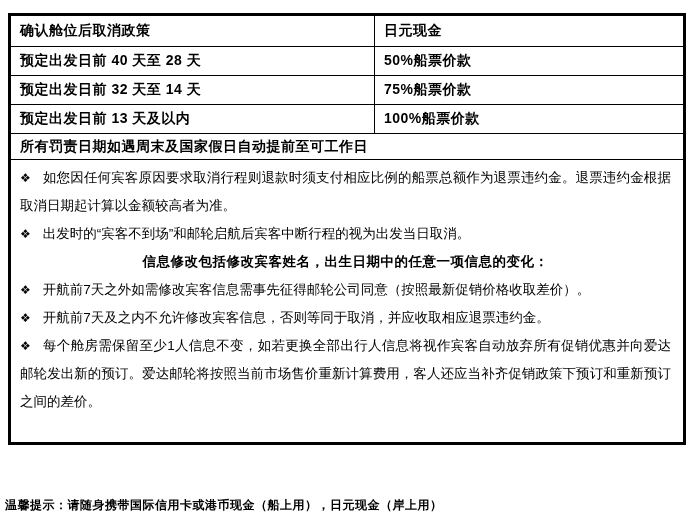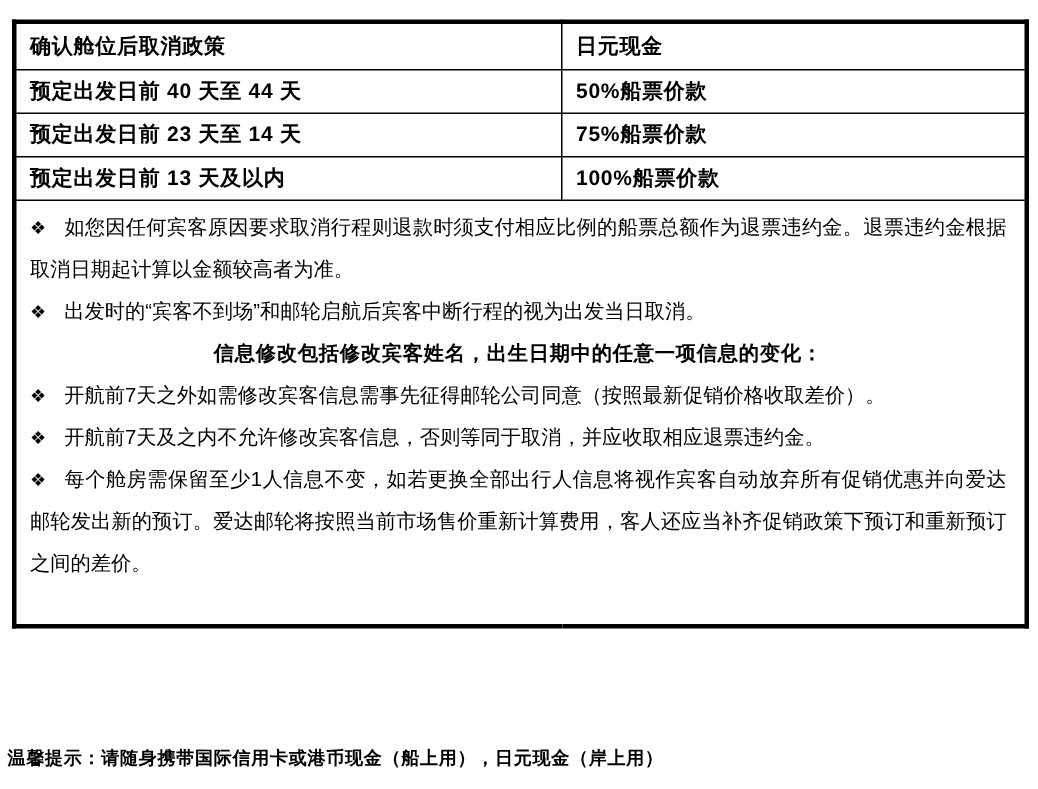--- a/index.html
+++ b/index.html
@@ -79,30 +79,33 @@
 </head>
 <body>
 
 <table class="policy-table">
   <tbody>
     <tr class="hdr">
       <td class="col-policy">确认舱位后取消政策</td>
       <td class="col-fee">日元现金</td>
     </tr>
     <tr class="datarow">
-      <td class="col-policy">预定出发日前 40 天至 44 天</td>
+      <td class="col-policy">预定出发日前 40 天至 28 天</td>
       <td>50%船票价款</td>
     </tr>
     <tr class="datarow">
-      <td class="col-policy">预定出发日前 23 天至 14 天</td>
+      <td class="col-policy">预定出发日前 32 天至 14 天</td>
       <td>75%船票价款</td>
     </tr>
     <tr class="datarow">
       <td class="col-policy">预定出发日前 13 天及以内</td>
       <td>100%船票价款</td>
+    </tr>
+    <tr class="penalty">
+      <td colspan="2">所有罚责日期如遇周末及国家假日自动提前至可工作日</td>
     </tr>
     <tr>
       <td colspan="2" class="notes-cell">
         <p class="note-para"><span class="bullet">❖</span><span>如您因任何宾客原因要求取消行程则退款时须支付相应比例的船票总额作为退票违约金。退票违约金根据取消日期起计算以金额较高者为准。</span></p>
         <p class="note-para"><span class="bullet">❖</span><span>出发时的“宾客不到场”和邮轮启航后宾客中断行程的视为出发当日取消。</span></p>
         <p class="note-para note-heading">信息修改包括修改宾客姓名，出生日期中的任意一项信息的变化：</p>
         <p class="note-para"><span class="bullet">❖</span><span>开航前7天之外如需修改宾客信息需事先征得邮轮公司同意（按照最新促销价格收取差价）。</span></p>
         <p class="note-para"><span class="bullet">❖</span><span>开航前7天及之内不允许修改宾客信息，否则等同于取消，并应收取相应退票违约金。</span></p>
         <p class="note-para"><span class="bullet">❖</span><span>每个舱房需保留至少1人信息不变，如若更换全部出行人信息将视作宾客自动放弃所有促销优惠并向爱达邮轮发出新的预订。爱达邮轮将按照当前市场售价重新计算费用，客人还应当补齐促销政策下预订和重新预订之间的差价。</span></p>
       </td>

